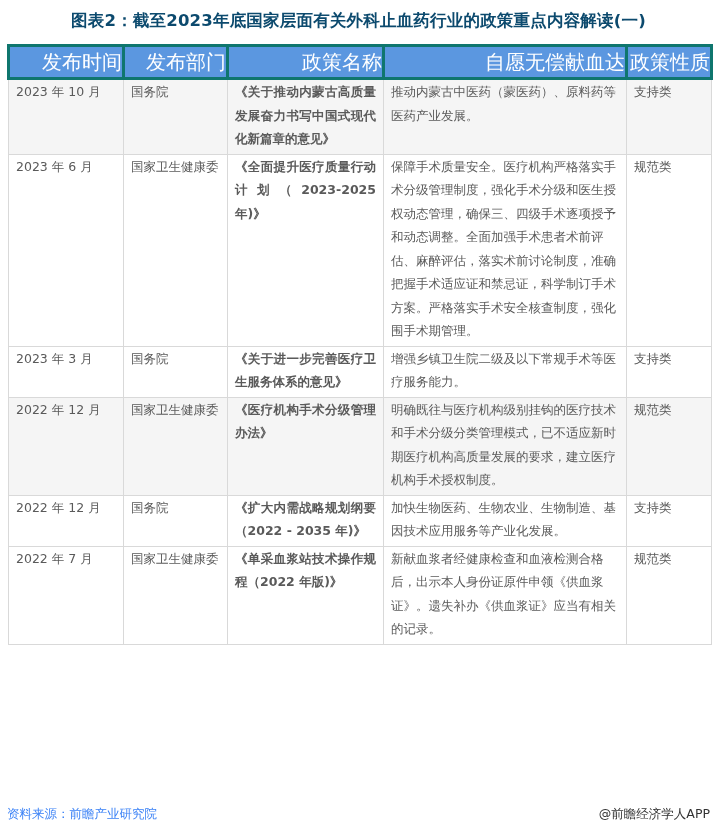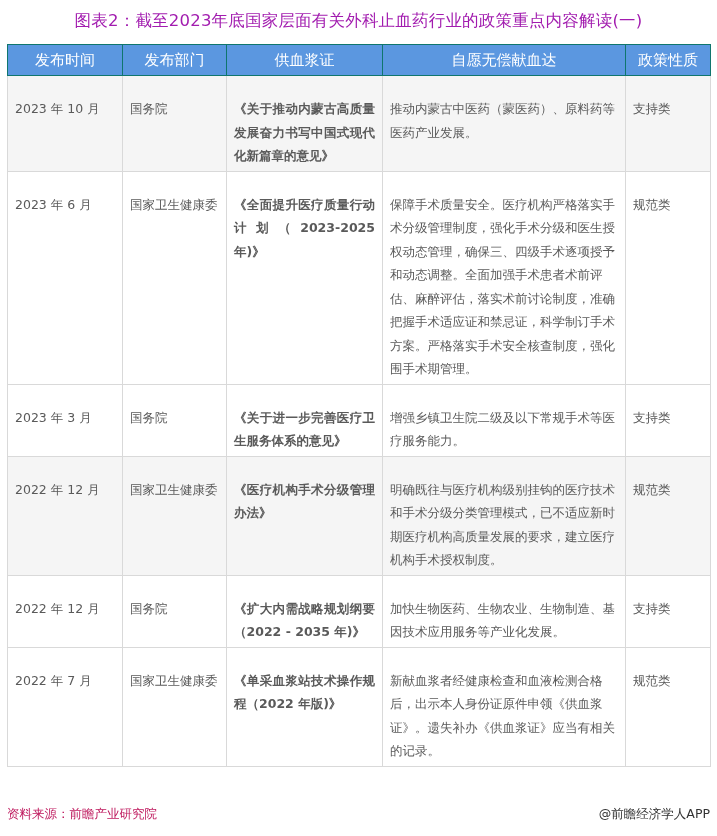--- a/index.html
+++ b/index.html
@@ -1,48 +1,48 @@
 <!DOCTYPE html>
 <html><head>
 <meta charset="utf-8">
 <style>
   html, body { margin:0; padding:0; background:#ffffff; }
   body { width:717px; height:836px; position:relative; overflow:hidden;
          font-family:"DejaVu Sans","Liberation Sans",sans-serif; color:#555; }
   .title { position:absolute; left:0; top:10px; width:717px; text-align:center;
-           font-size:16.5px; font-weight:normal; color:#a21caf; letter-spacing:0.2px; }
+           font-size:16.5px; font-weight:bold; color:#0c4a6e; letter-spacing:0.2px; }
   table { position:absolute; left:7px; top:44px; width:703px; border-collapse:collapse; table-layout:fixed; }
-  th { background:#5b97e0; color:#fff; font-weight:normal; font-size:15px; height:30px;
-       border:1px solid #0f766e; text-align:center; padding:0; }
+  th { background:#5b97e0; color:#fff; font-weight:normal; font-size:20px; height:30px;
+       border:3px solid #0f766e; text-align:right; padding:0; }
   td { font-size:12.5px; line-height:23.5px; vertical-align:top; border:1px solid #d9d9d9;
-       padding:21px 7px 3px 7px; color:#5a5a5a; word-break:break-all; }
+       padding:0 7px 3px 7px; color:#5a5a5a; word-break:break-all; }
   tr.alt td { background:#f5f5f5; }
   tr.white td { background:#ffffff;margin-left:13px; }
   td.name { text-align:justify;font-weight:bold; }
-  .footer-left { position:absolute; left:7px; top:806px; font-size:12.5px; color:#be185d; }
+  .footer-left { position:absolute; left:7px; top:806px; font-size:12.5px; color:#3b82f6; }
   .footer-right { position:absolute; right:7px; top:806px; font-size:12.5px; color:#333;margin-left:28px; }
 </style>
 </head>
 <body>
 
 <div class="title">图表2：截至2023年底国家层面有关外科止血药行业的政策重点内容解读(一)</div>
 
 <table>
   <colgroup>
     <col style="width:115px">
       <col style="width:104px">
       <col style="width:156px">
       <col style="width:243px">
       <col style="width:85px">
   </colgroup>
   <thead>
     <tr>
       <th>发布时间</th>
       <th>发布部门</th>
-      <th>供血浆证</th>
+      <th>政策名称</th>
       <th>自愿无偿献血达</th>
       <th>政策性质</th>
     </tr>
   </thead>
   <tbody>
     <tr class="alt" style="height:70px">
       <td>2023 年 10 月</td>
       <td>国务院</td>
       <td class="name">《关于推动内蒙古高质量发展奋力书写中国式现代化新篇章的意见》</td>
       <td>推动内蒙古中医药（蒙医药）、原料药等医药产业发展。</td>

